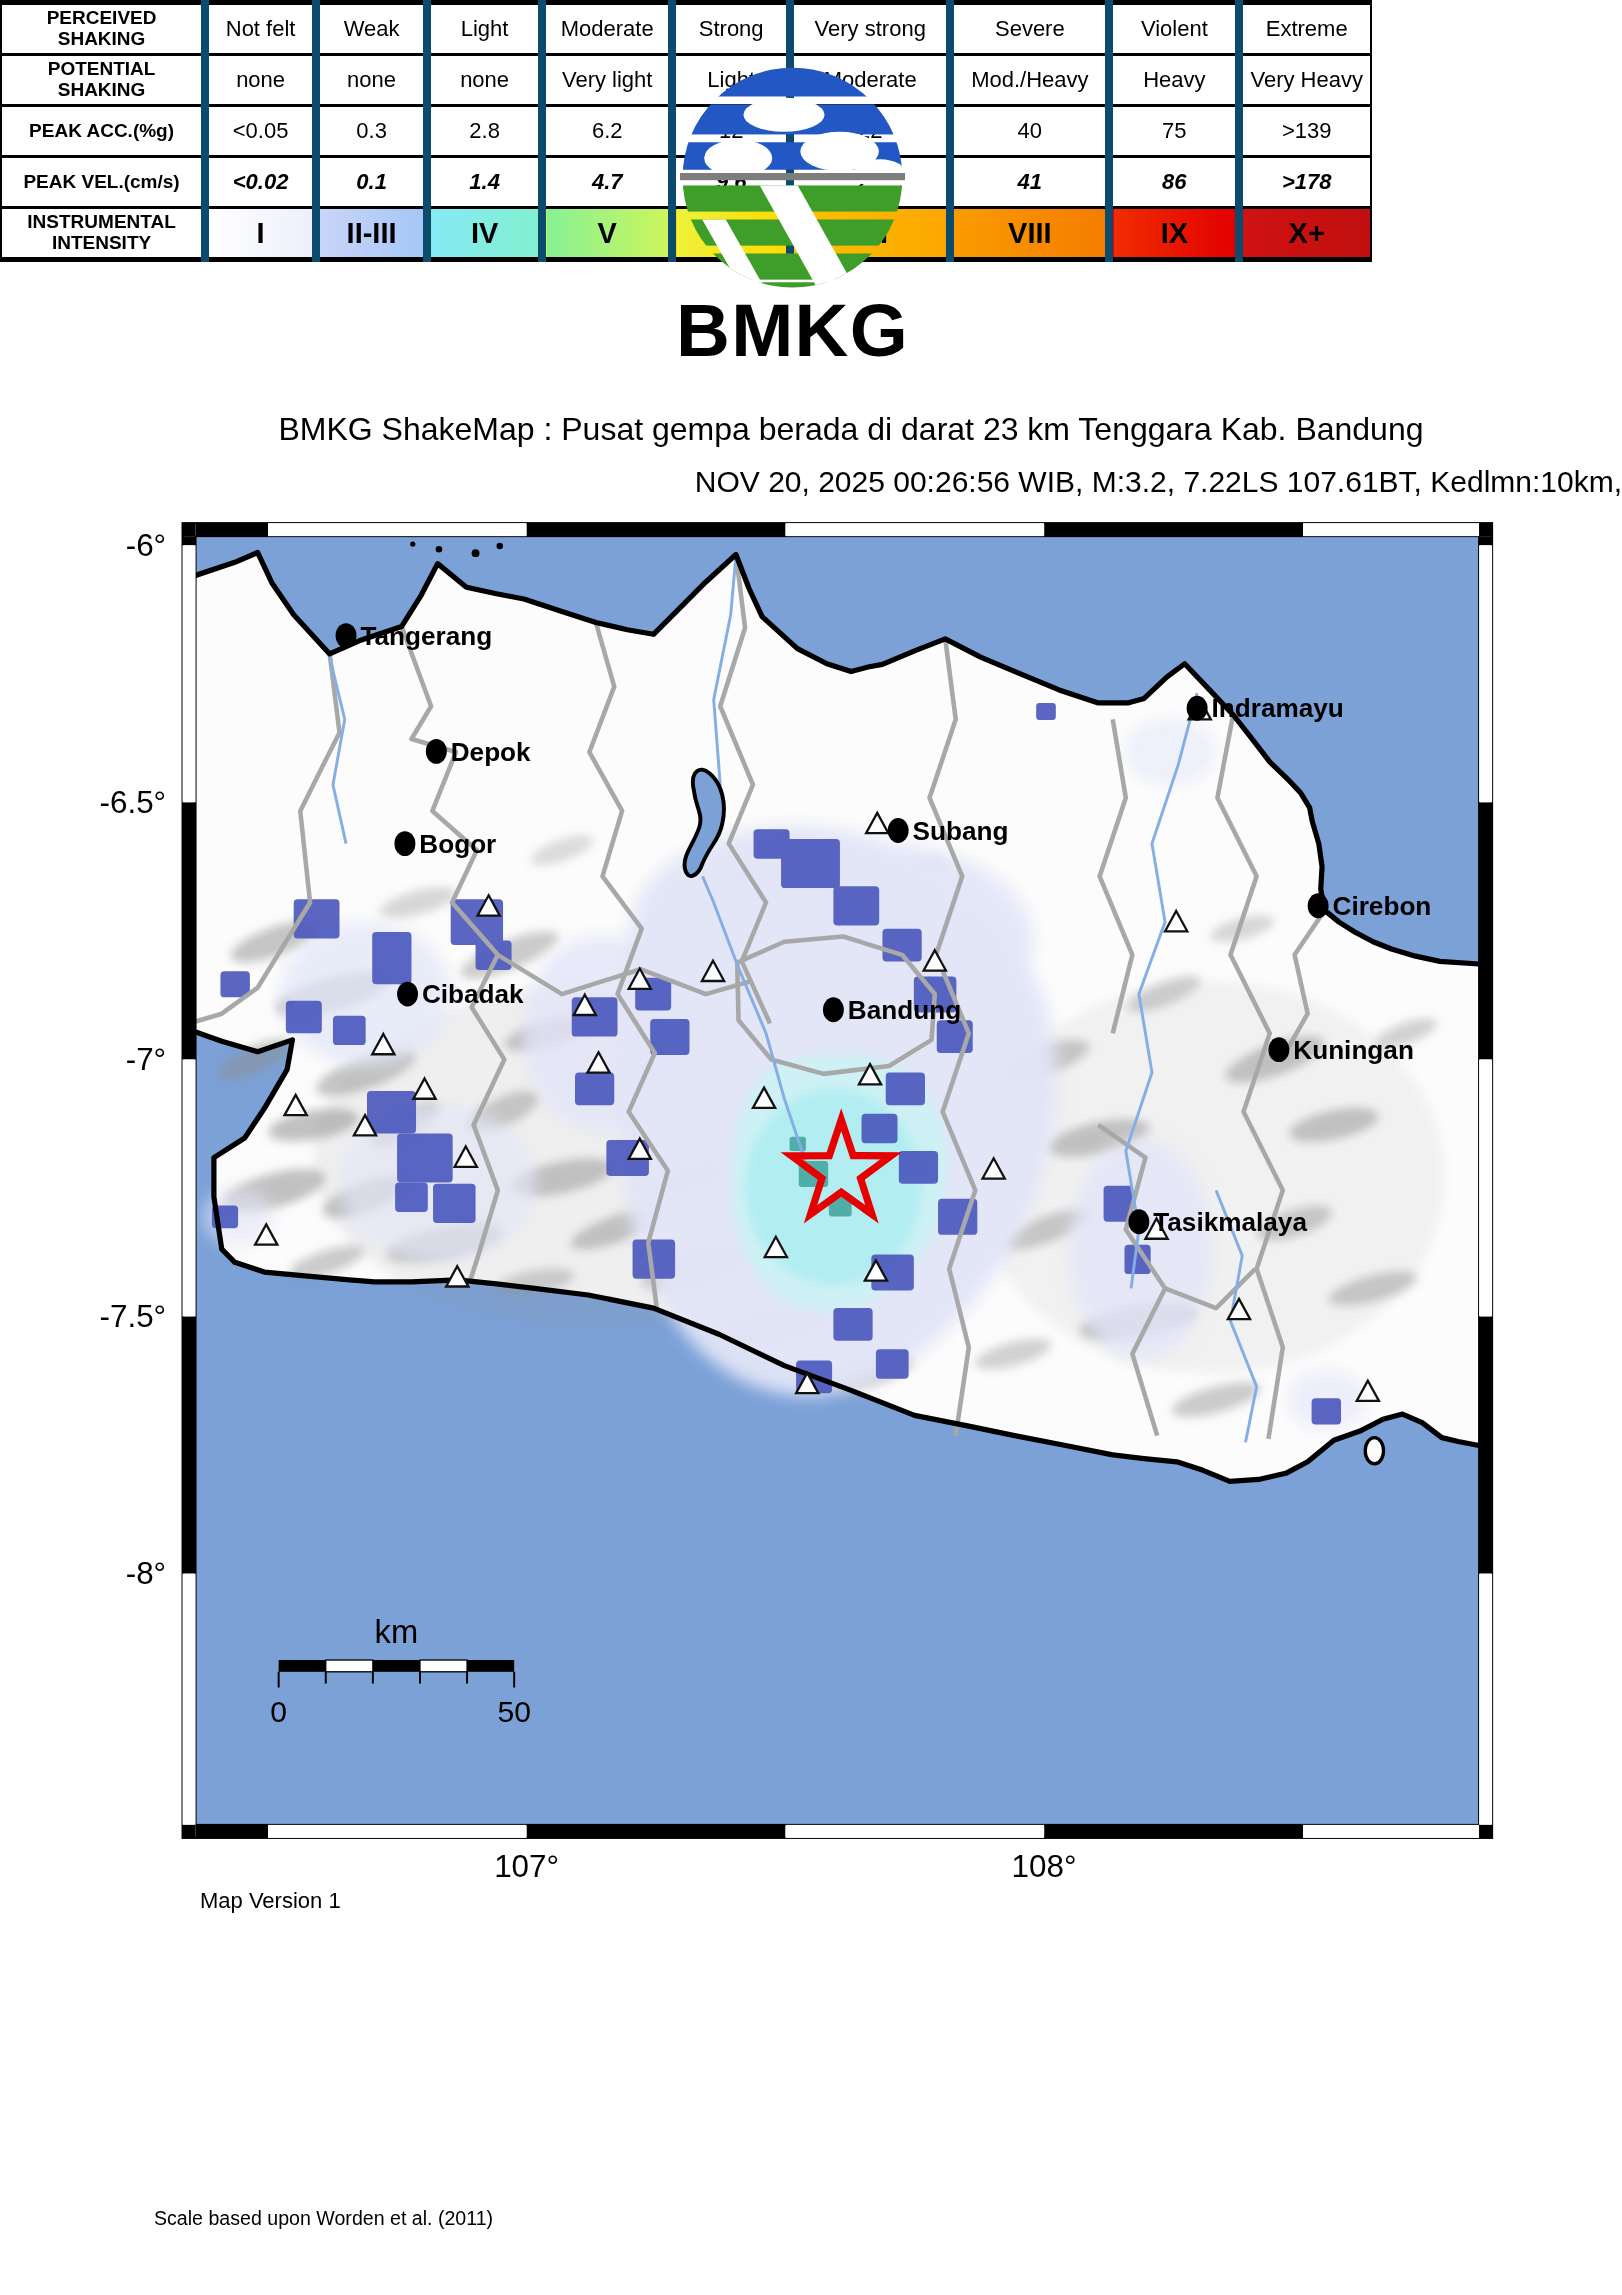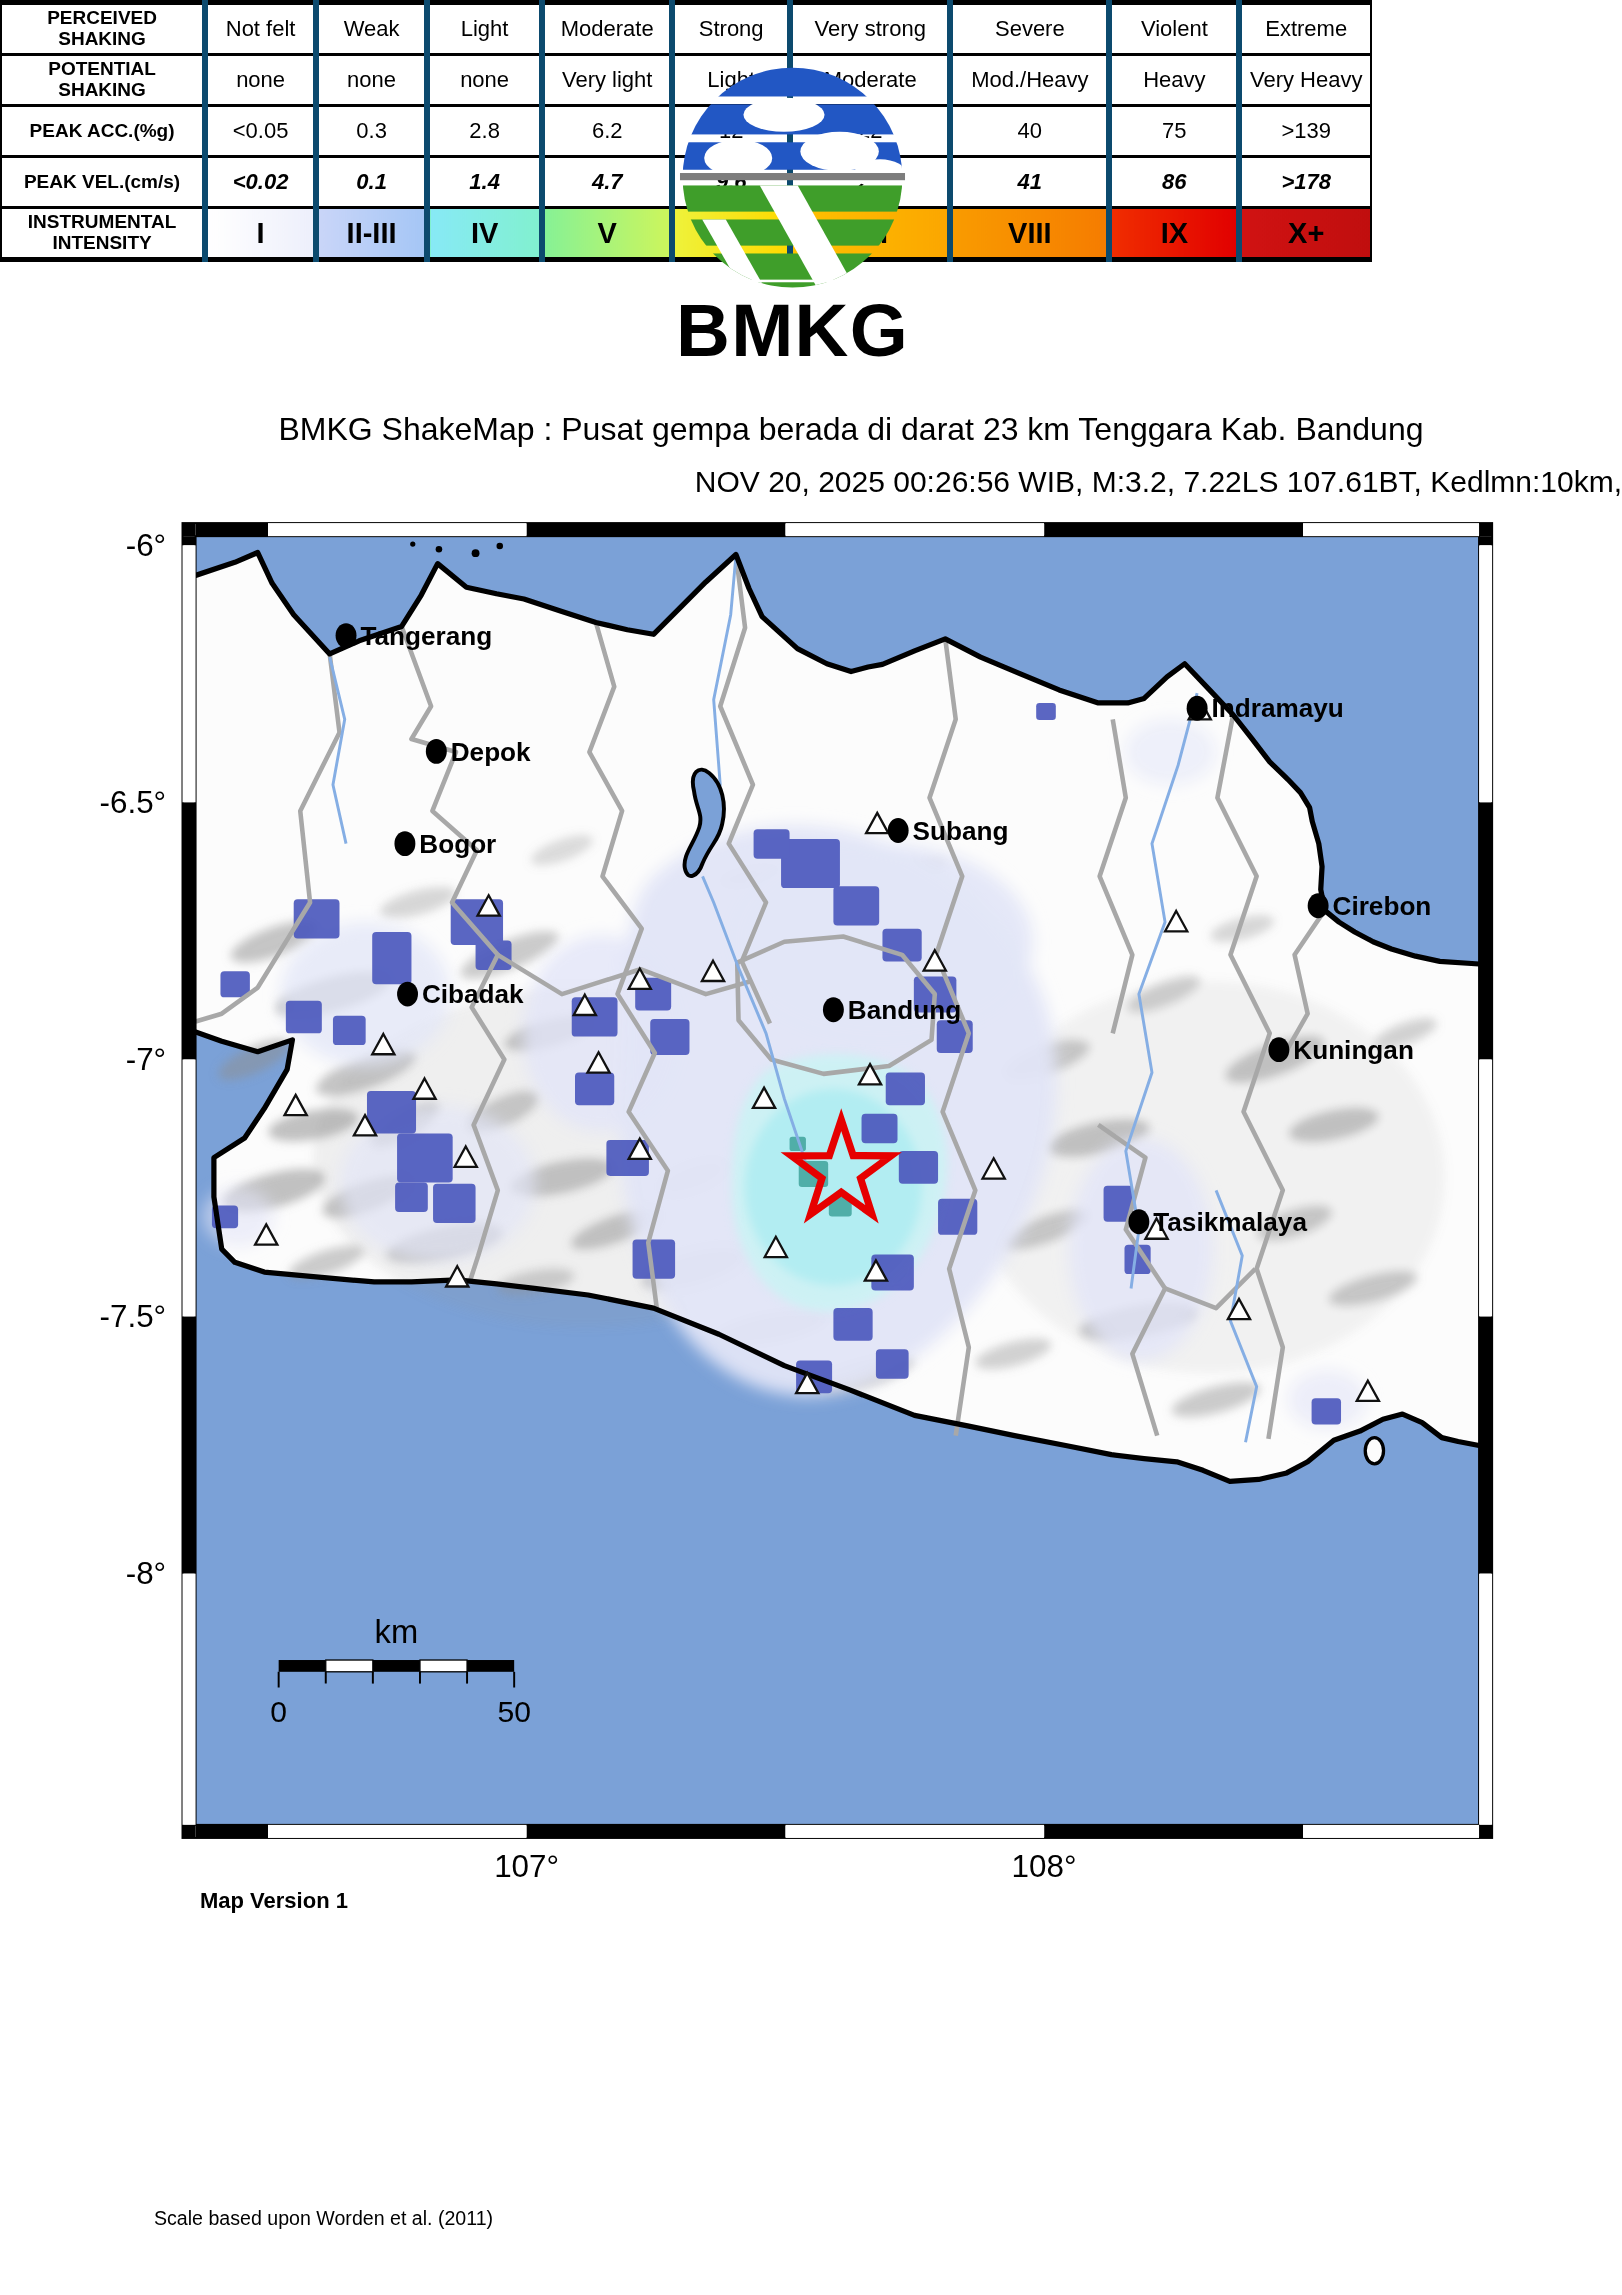--- a/index.html
+++ b/index.html
@@ -1,26 +1,26 @@
 <!DOCTYPE html>
 <html style="font-size:10.5px"><head>
 <meta charset="utf-8">
 <style>
   html,body{margin:0;padding:0;background:#fff;}
   body{width:1622px;height:2295px;position:relative;font-family:"Liberation Sans",sans-serif;color:#000;overflow:hidden;}
   .abs{position:absolute;}
   #page-title{left:0;top:411px;width:1622px;text-align:center;font-size:32px;font-weight:400;letter-spacing:0;margin-left:40px;}
   #page-subtitle{left:0;top:465px;width:1622px;text-align:right;font-size:30px;font-weight:400;}
   #logo{left:676px;top:52px;}
-  #map-version{left:200px;top:1888px;font-size:22px;font-weight:700;text-align:center;}
+  #map-version{left:200px;top:1888px;font-size:22px;font-weight:400;text-align:center;}
   #intensity-table{left:152px;top:1949px;width:1372px;border-collapse:collapse;table-layout:fixed;
     border-top:5.9px solid #000;border-bottom:5.9px solid #000;border-left:2.6px solid #000;border-right:2.6px solid #000;padding-left:40px;}
   #intensity-table tr{border-top:3.3px solid #000;}
   #intensity-table tr:first-child{border-top:none;}
-  #intensity-table th,#intensity-table td{border-left:6px solid #0c4a6e;height:48px;padding:0 2.6px;text-align:center;vertical-align:middle;background:#fff;}
+  #intensity-table th,#intensity-table td{border-left:8px solid #0c4a6e;height:48px;padding:0 2.6px;text-align:center;vertical-align:middle;background:#fff;}
   #intensity-table th:first-child,#intensity-table td:first-child{border-left:none;}
   #intensity-table th{font-size:19px;font-weight:700;line-height:1.08;}
   #intensity-table td{font-size:22px;font-weight:400;}
   #intensity-table tr.r-vel td{font-weight:700;font-style:italic;}
   #intensity-table tr.r-int td{font-size:29px;font-weight:700;}
   #footnote{left:154px;top:2207px;font-size:19.6px;}
   text{font-family:"Liberation Sans",sans-serif;}
   .ticklabel{font-size:48px;}
   .citylabel{font-size:40px;font-weight:700;}
   .scalenum{font-size:46px;}

